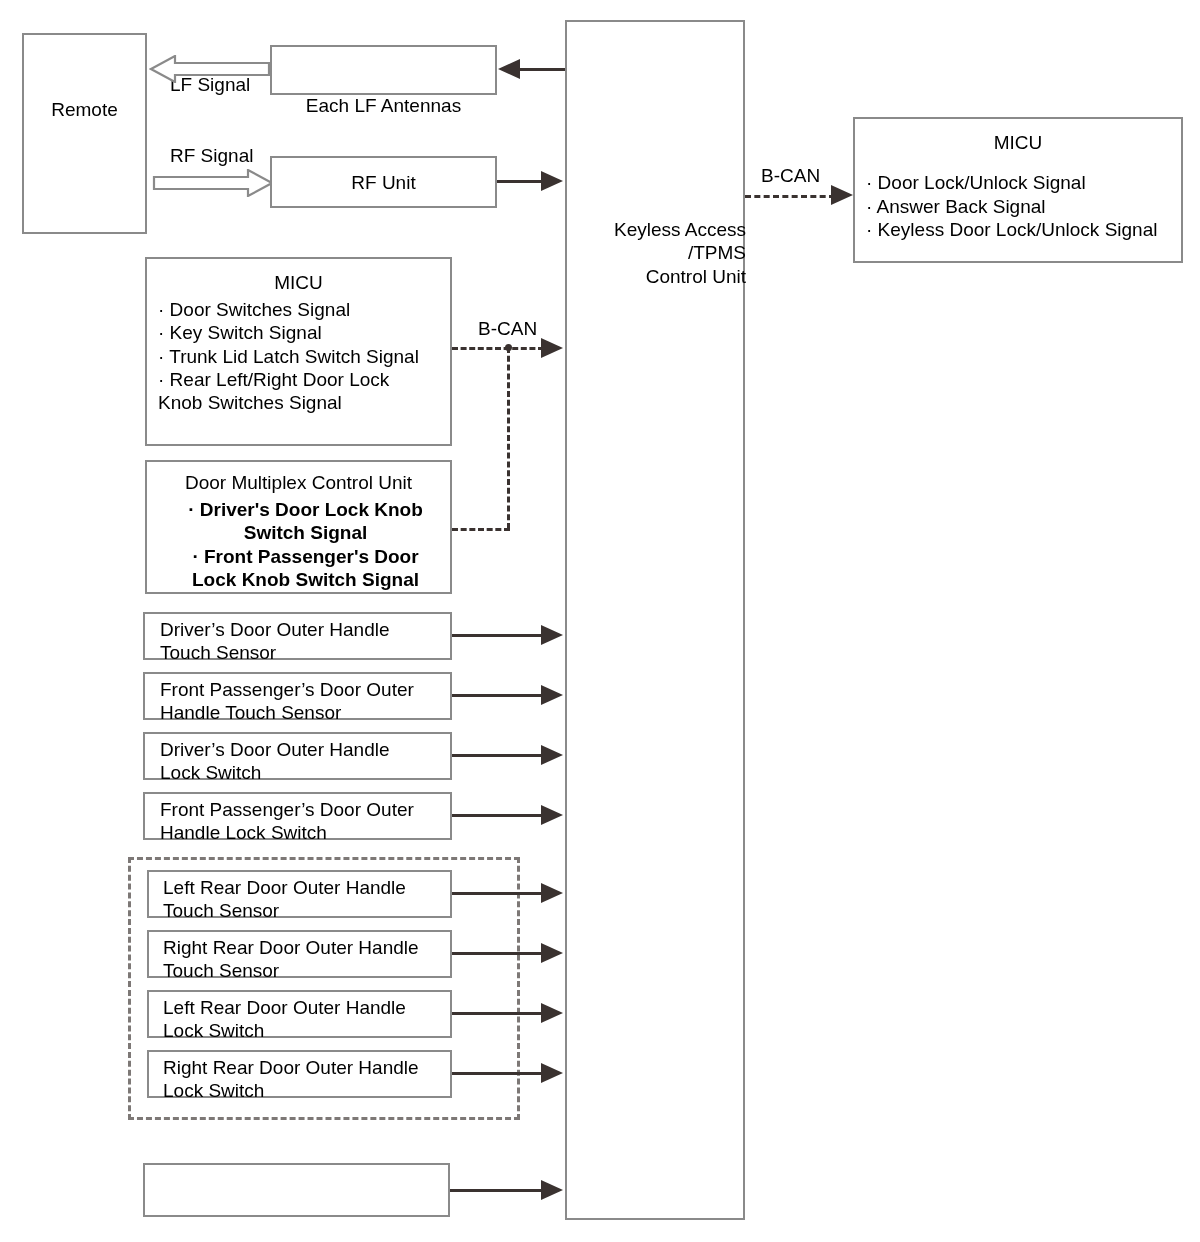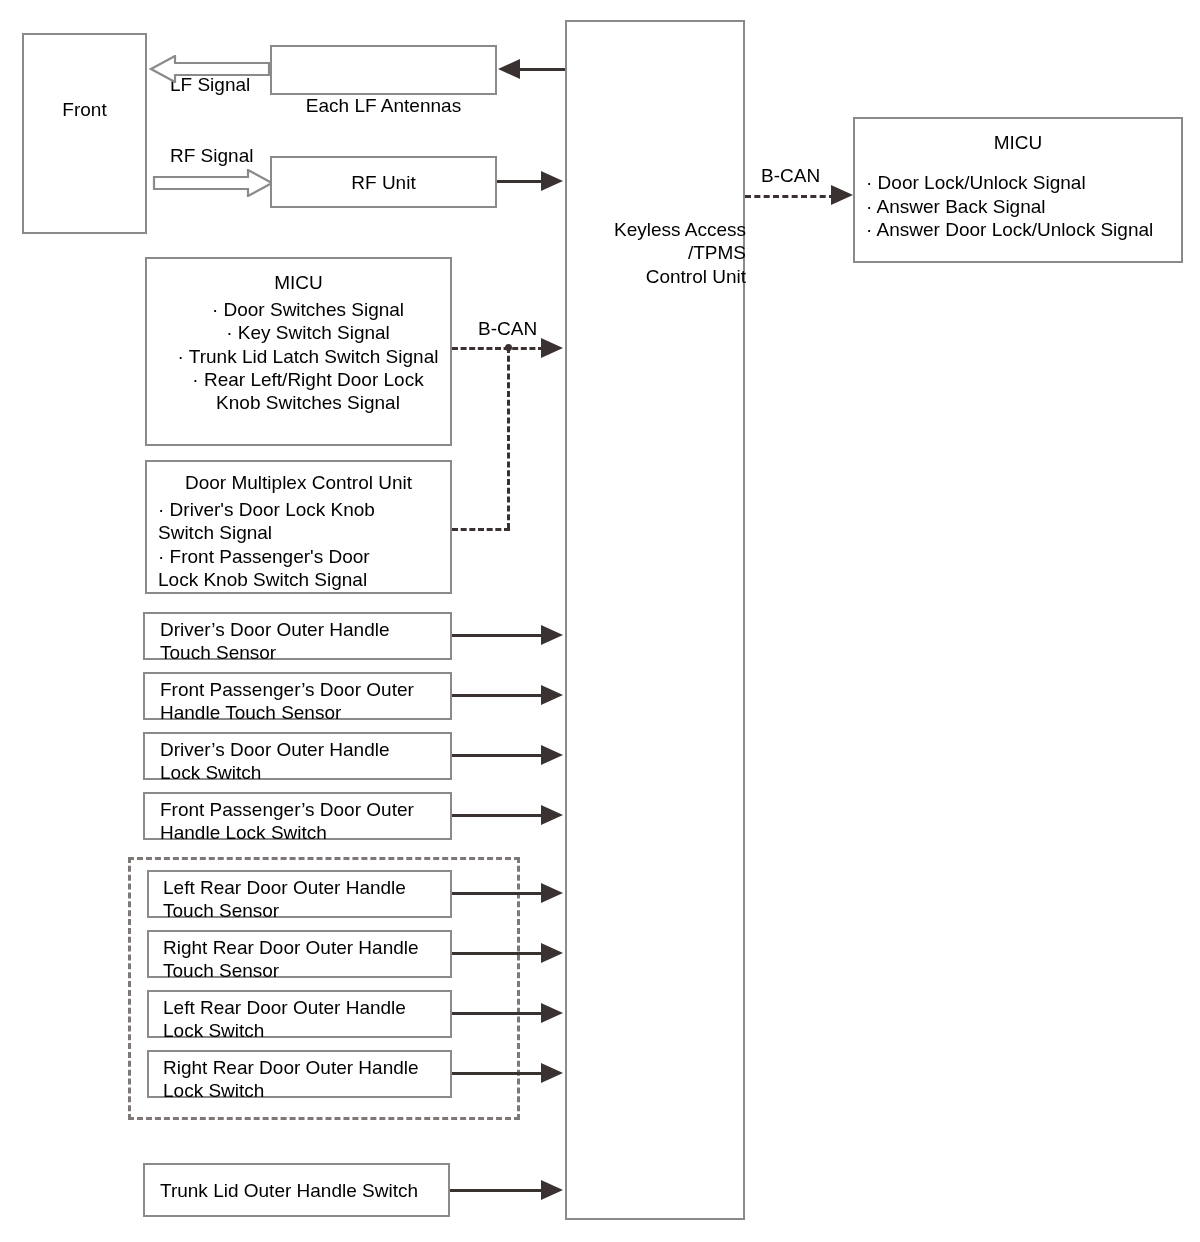--- a/index.html
+++ b/index.html
@@ -84,21 +84,21 @@
     position: absolute;
   }
   .block-arrow svg { display: block; }
 </style>
 </head>
 <body>
 
 <div id="canvas">
 
   <div class="box" style="left:22px; top:33px; width:125px; height:201px;"></div>
-  <div class="box-txt" style="left:22px; top:98px; width:125px; text-align:center; font-size:19px;">Front</div>
+  <div class="box-txt" style="left:22px; top:98px; width:125px; text-align:center; font-size:19px;">Remote</div>
 
   <div class="lbl" style="left:170px; top:30px; font-size:19px;margin-top:44px;">LF Signal</div>
   <div class="block-arrow" style="left:149px; top:55px; width:122px; height:28px;">
     <svg width="122" height="28" viewBox="0 0 122 28">
       <polygon points="2,14 26,1 26,8 120,8 120,20 26,20 26,27" fill="#ffffff" stroke="#8a8a8a" stroke-width="2.2" stroke-linejoin="miter"></polygon>
     </svg>
   </div>
 
   <div class="lbl" style="left:170px; top:145px; font-size:19px;">RF Signal</div>
   <div class="block-arrow" style="left:152px; top:169px; width:122px; height:28px;">
@@ -126,41 +126,41 @@
 
   <div class="lbl" style="left:761px; top:165px; font-size:19px;">B-CAN</div>
   <div class="dash-h" style="left:745px; top:195px; width:90px;"></div>
   <div class="ah-right" style="left:831px; top:185px;"></div>
 
   <div class="box" style="left:853px; top:117px; width:330px; height:146px;"></div>
   <div class="box-txt" style="left:853px; top:131px; width:330px; text-align:center; font-size:19px;">MICU</div>
   <div style="position:absolute; left:866px; top:171px; width:315px; font-size:19px; line-height:1.24;">
     <div>· Door Lock/Unlock Signal</div>
     <div>· Answer Back Signal</div>
-    <div>· Answer Door Lock/Unlock Signal</div>
+    <div>· Keyless Door Lock/Unlock Signal</div>
   </div>
 
   <div class="box" style="left:145px; top:257px; width:307px; height:189px;"></div>
   <div class="box-txt" style="left:145px; top:271px; width:307px; text-align:center; font-size:19px;">MICU</div>
-  <div class="box-txt" style="left:158px; top:298px; width:300px; text-align:center; font-size:19px;">· Door Switches Signal
+  <div class="box-txt" style="left:158px; top:298px; width:300px; text-align:left; font-size:19px;">· Door Switches Signal
 · Key Switch Signal
 · Trunk Lid Latch Switch Signal
 · Rear Left/Right Door Lock
 Knob Switches Signal</div>
 
   <div class="lbl" style="left:478px; top:318px; font-size:19px;">B-CAN</div>
   <div class="dash-h" style="left:452px; top:347px; width:92px;"></div>
   <div class="junction-dot" style="left:505px; top:344px;"></div>
   <div class="dash-v" style="left:507px; top:347px; height:182px;"></div>
   <div class="dash-h" style="left:452px; top:528px; width:58px;"></div>
   <div class="ah-right" style="left:541px; top:338px;"></div>
 
   <div class="box" style="left:145px; top:460px; width:307px; height:134px;"></div>
   <div class="box-txt" style="left:145px; top:471px; width:307px; text-align:center; font-size:19px;">Door Multiplex Control Unit</div>
-  <div class="box-txt" style="left:158px; top:498px; width:295px; text-align:left; font-size:19px;">· Driver's Door Lock Knob
+  <div class="box-txt" style="left:158px; top:498px; width:295px; text-align:center; font-size:19px;font-weight:bold;">· Driver's Door Lock Knob
 Switch Signal
 · Front Passenger's Door
 Lock Knob Switch Signal</div>
 
   <div class="box" style="left:143px; top:612px; width:309px; height:48px;"></div>
   <div class="box-txt" style="left:160px; top:618px; width:290px; text-align:left; font-size:19px;">  Driver’s Door Outer Handle
 Touch Sensor</div>
   <div class="hline" style="left:452px; top:634px; width:91px;"></div>
   <div class="ah-right" style="left:541px; top:625px;"></div>
 
@@ -203,17 +203,16 @@
   <div class="ah-right" style="left:541px; top:1003px;"></div>
 
   <div class="box" style="left:147px; top:1050px; width:305px; height:48px;"></div>
   <div class="box-txt" style="left:163px; top:1056px; width:290px; text-align:left; font-size:19px;">Right Rear Door Outer Handle
 Lock Switch</div>
   <div class="hline" style="left:452px; top:1072px; width:91px;"></div>
   <div class="ah-right" style="left:541px; top:1063px;"></div>
 
 
   <div class="box" style="left:143px; top:1163px; width:307px; height:54px;"></div>
-  <div class="box-txt" style="left:160px; top:1179px; width:290px; text-align:left; font-size:19px;">Trunk Lid Outer Handle Switch</div>
   <div class="hline" style="left:450px; top:1189px; width:93px;"></div>
   <div class="ah-right" style="left:541px; top:1180px;"></div>
 
 </div>
 
 </body></html>

